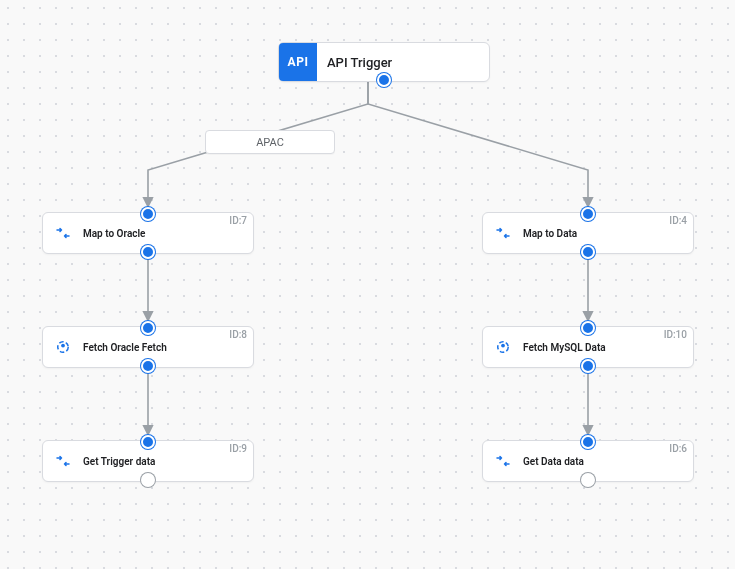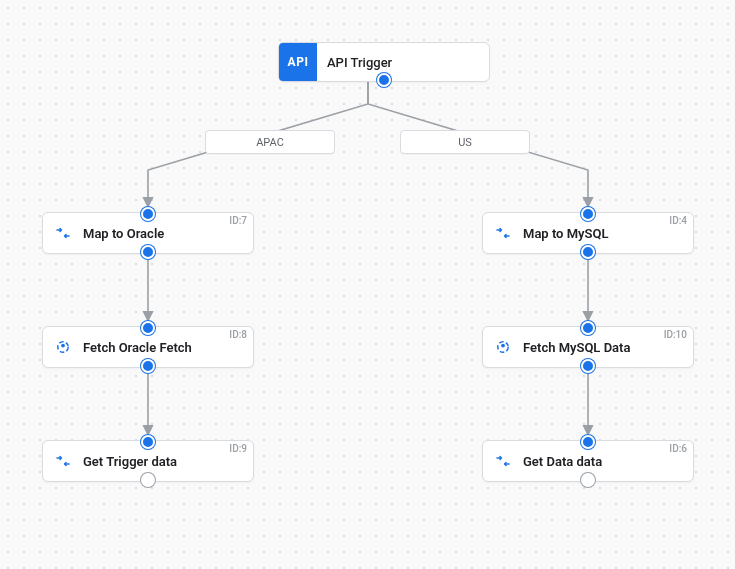--- a/index.html
+++ b/index.html
@@ -43,21 +43,21 @@
   }
   .node .icon-wrap {
     width: 28px;
     display: flex;
     align-items: center;
     justify-content: center;
     margin-left: 6px;
     flex: 0 0 auto;
   }
   .node .label {
-    font-size: 13px;
+    font-size: 10px;
     font-weight: 600;
     color: #202124;
     margin-left: 6px;
     white-space: nowrap;
   }
   .node .idtag {
     position: absolute;
     top: 2px;
     right: 6px;
     font-size: 10px;
@@ -152,23 +152,20 @@
 
   <div class="node trigger" style="left:278px; top:42px;">
     <div class="api-badge">API</div>
     <span class="label">API Trigger</span>
     <div class="port bottom"></div>
   </div>
 
   <div class="branch-label" style="left:205px; top:130px; width:130px;">
     <span>APAC</span>
   </div>
-  <div class="branch-label" style="left:400px; top:130px; width:130px;">
-    <span>US</span>
-  </div>
 
   <div class="node" style="left:42px; top:212px; width:212px; height:42px;">
     <div class="port top"></div>
     <div class="content">
       <span class="icon-wrap icon-map">
         <svg width="18" height="18" viewBox="0 0 24 24">
             <path d="M4 8 L10 8 M8 6 L10 8 L8 10" stroke="#1a73e8" stroke-width="2" fill="none" stroke-linecap="round" stroke-linejoin="round"></path>
             <path d="M20 16 L14 16 M16 14 L14 16 L16 18" stroke="#1a73e8" stroke-width="2" fill="none" stroke-linecap="round" stroke-linejoin="round"></path>
           </svg>
       </span>
@@ -210,21 +207,21 @@
 
   <div class="node" style="left:482px; top:212px; width:212px; height:42px;">
     <div class="port top"></div>
     <div class="content">
       <span class="icon-wrap icon-map">
         <svg width="18" height="18" viewBox="0 0 24 24">
             <path d="M4 8 L10 8 M8 6 L10 8 L8 10" stroke="#1a73e8" stroke-width="2" fill="none" stroke-linecap="round" stroke-linejoin="round"></path>
             <path d="M20 16 L14 16 M16 14 L14 16 L16 18" stroke="#1a73e8" stroke-width="2" fill="none" stroke-linecap="round" stroke-linejoin="round"></path>
           </svg>
       </span>
-      <span class="label">Map to MySQL</span>
+      <span class="label">Map to Data</span>
       <span class="idtag">ID:4</span>
     </div>
     <div class="port bottom"></div>
   </div>
 
   <div class="node" style="left:482px; top:326px; width:212px; height:42px;">
     <div class="port top"></div>
     <div class="content">
       <span class="icon-wrap icon-connector">
         <svg width="18" height="18" viewBox="0 0 24 24">

